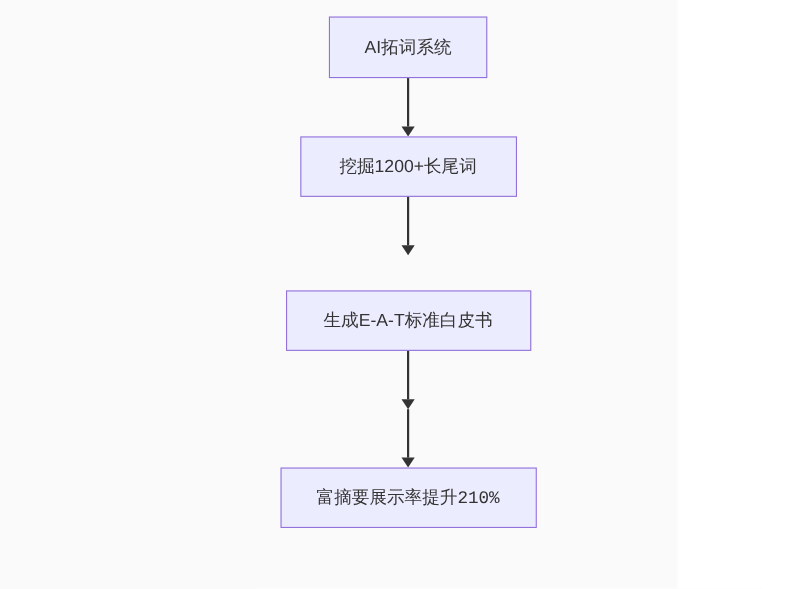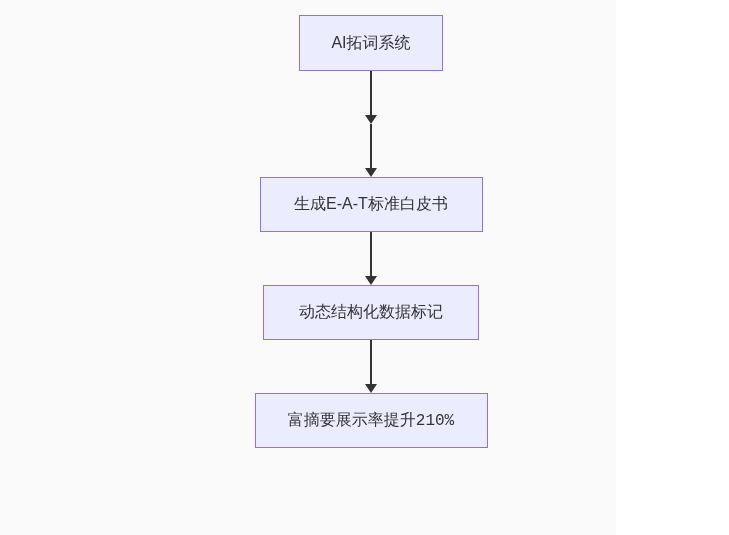--- a/index.html
+++ b/index.html
@@ -38,21 +38,21 @@
     color: #333333;
     font-size: 16px;
     display: flex;
     align-items: center;
     justify-content: center;
     text-align: center;
     white-space: nowrap;
   }
   .n1 { width: 144px; height: 56px; }
   .n2 { width: 197px; }
-  .n3 { width: 223px; }
+  .n3 { width: 223px; margin-top: 32px; }
   .n4 { width: 216px; }
   .n5 { width: 233px; font-family: Liberation Mono, monospace; }
   .arrow {
     height: 53px;
     width: 12px;
     display: flex;
     flex-direction: column;
     align-items: center;
   }
   .arrow .shaft {
@@ -75,34 +75,34 @@
   <div class="flow">
     <div class="flow-inner">
 
       <div class="node n1">AI拓词系统</div>
 
       <div class="arrow">
         <div class="shaft"></div>
         <div class="head"></div>
       </div>
 
+      <div class="node n2">挖掘1200+长尾词</div>
 
       <div class="arrow">
         <div class="shaft"></div>
         <div class="head"></div>
       </div>
 
       <div class="node n3">生成E-A-T标准白皮书</div>
 
       <div class="arrow">
         <div class="shaft"></div>
         <div class="head"></div>
       </div>
 
-      <div class="node n4">动态结构化数据标记</div>
 
       <div class="arrow">
         <div class="shaft"></div>
         <div class="head"></div>
       </div>
 
       <div class="node n5">富摘要展示率提升210%</div>
 
     </div>
   </div>

